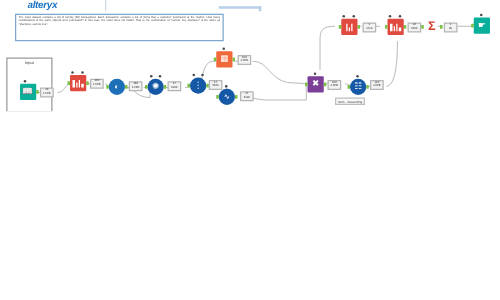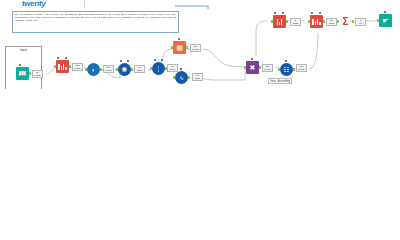--- a/index.html
+++ b/index.html
@@ -80,21 +80,21 @@
   .bars i{display:block;width:1.5px;background:#fff;}
   .sigma{font-size:10px;font-weight:bold;line-height:10px;}
   .glyphtxt{font-size:7px;line-height:7px;color:#fff;font-weight:bold;}
 </style>
 </head>
 <body>
 
 <div id="app">
 
   <div class="header">
-    <div class="logo">twenty</div>
+    <div class="logo">alteryx</div>
     <div class="hdr-divider"></div>
     <div class="hdr-strip"></div>
     <div class="hdr-strip2"></div>
   </div>
 
   <div class="comment-box">
     <div class="comment-text">The input dataset contains a list of twenty (20) transactions. Each transaction contains a list of items that a customer purchased at the market. How many combinations of the same objects were purchased? In this case, the order does not matter. That is, the combination of "carrots, tea, shampoo" is the same as "shampoo, carrots, tea".</div>
   </div>
 
   <div class="canvas">

